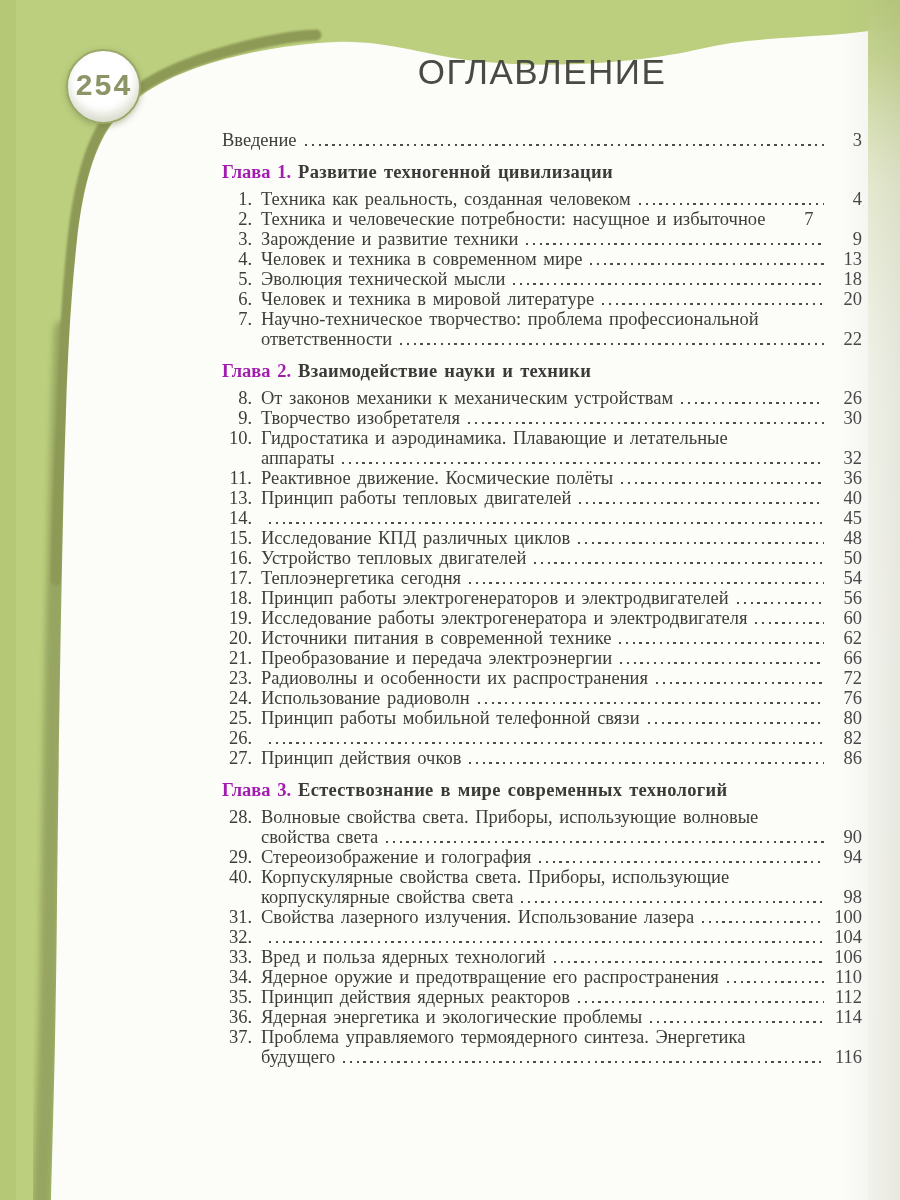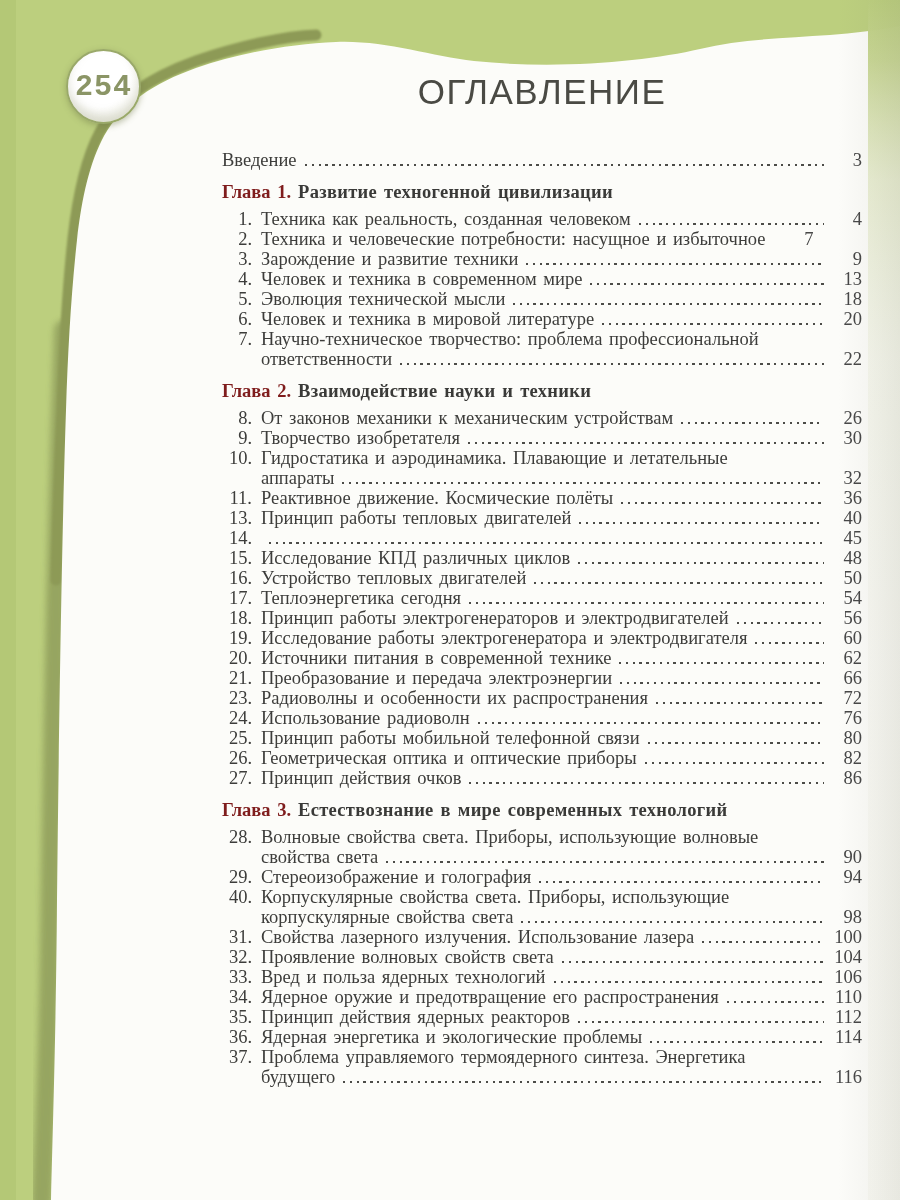--- a/index.html
+++ b/index.html
@@ -22,21 +22,21 @@
     display:flex;align-items:center;justify-content:center;
   }
   .badge span{
     font-family:Liberation Mono, monospace;
     font-weight:bold;font-size:30px;letter-spacing:1px;
     color:#8b9566;
   }
 
   
   .content{
-    position:absolute;left:222px;top:72px;width:640px;
+    position:absolute;left:222px;top:52px;width:640px;
   }
   h1.page-title{
     margin:0 0 38px 0;
     text-align:center;
     font-family:"Liberation Sans",sans-serif;
     font-weight:normal;
     font-size:35px;
     letter-spacing:1.5px;
     color:#4a4a44;
   }
@@ -51,21 +51,21 @@
     align-self:flex-end;margin:0 2px 4px 8px;
     background:repeating-linear-gradient(90deg,#4c4c48 0,#4c4c48 2.3px,transparent 2.3px,transparent 6.8px);
   }
   .leader.hidden{visibility:hidden;flex:0 0 2px;min-width:0;}
   .pg{flex:0 0 36px;text-align:right;color:#474747;}
   .intro{margin-bottom:3px;}
   .chapter-heading{
     font-size:18.5px;line-height:20px;
     margin:12px 0 7px 0;font-weight:bold;
   }
-  .ch-label{color:#7f1d1d;margin-right:7px;}
+  .ch-label{color:#a21caf;margin-right:7px;}
   .ch-title{color:#3a3a38;letter-spacing:.3px;}
 
   
   .right-shade{
     position:absolute;left:838px;top:0;width:62px;height:1200px;
     background:linear-gradient(to right, rgba(120,120,105,0) 0, rgba(120,120,105,.06) 55%, rgba(118,120,100,.13) 100%);
     pointer-events:none;
   }
 </style>
 </head>
@@ -331,21 +331,20 @@
   <div class="row">
     <span class="num">25.</span>
     <span class="text">Принцип работы мобильной телефонной связи</span>
     <span class="leader"></span>
     <span class="pg">80</span>
   </div>
 </div>
               <div class="item">
   <div class="row">
     <span class="num">26.</span>
-    <span class="text">Геометрическая оптика и оптические приборы</span>
     <span class="leader"></span>
     <span class="pg">82</span>
   </div>
 </div>
               <div class="item">
   <div class="row">
     <span class="num">27.</span>
     <span class="text">Принцип действия очков</span>
     <span class="leader"></span>
     <span class="pg">86</span>
@@ -397,21 +396,20 @@
   <div class="row">
     <span class="num">31.</span>
     <span class="text">Свойства лазерного излучения. Использование лазера</span>
     <span class="leader"></span>
     <span class="pg">100</span>
   </div>
 </div>
               <div class="item">
   <div class="row">
     <span class="num">32.</span>
-    <span class="text">Проявление волновых свойств света</span>
     <span class="leader"></span>
     <span class="pg">104</span>
   </div>
 </div>
               <div class="item">
   <div class="row">
     <span class="num">33.</span>
     <span class="text">Вред и польза ядерных технологий</span>
     <span class="leader"></span>
     <span class="pg">106</span>

